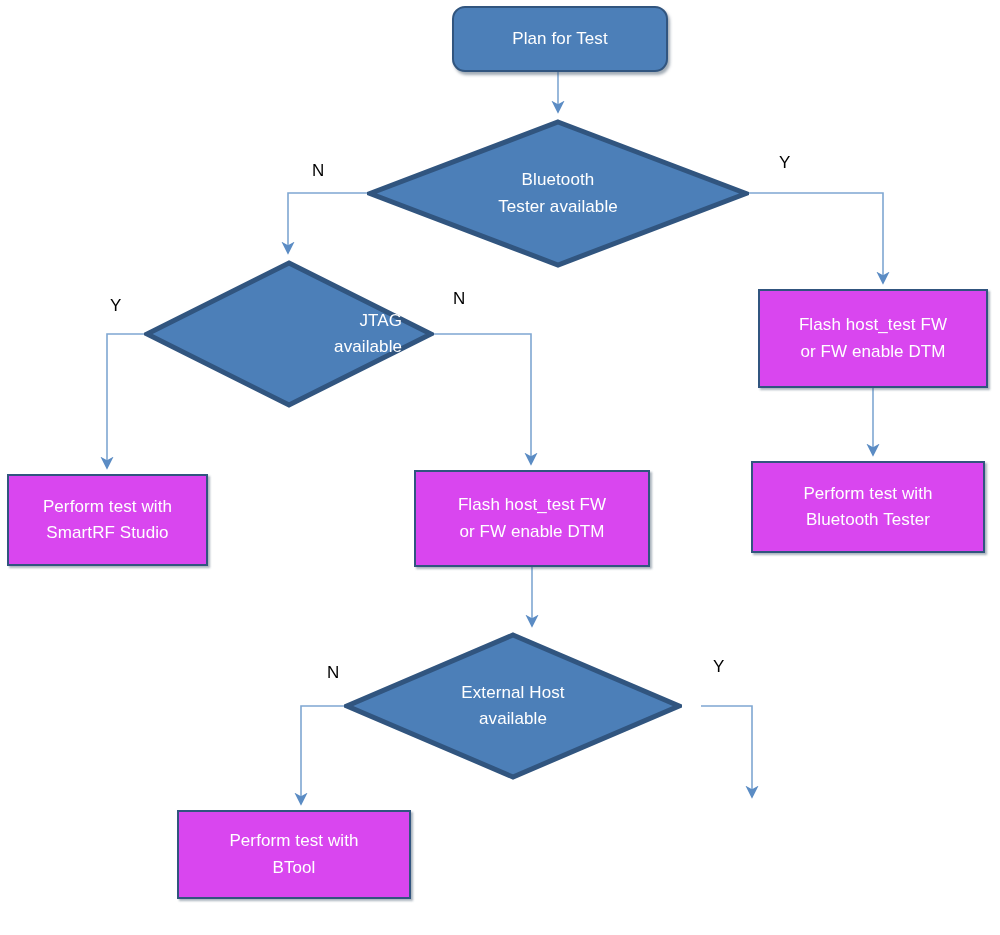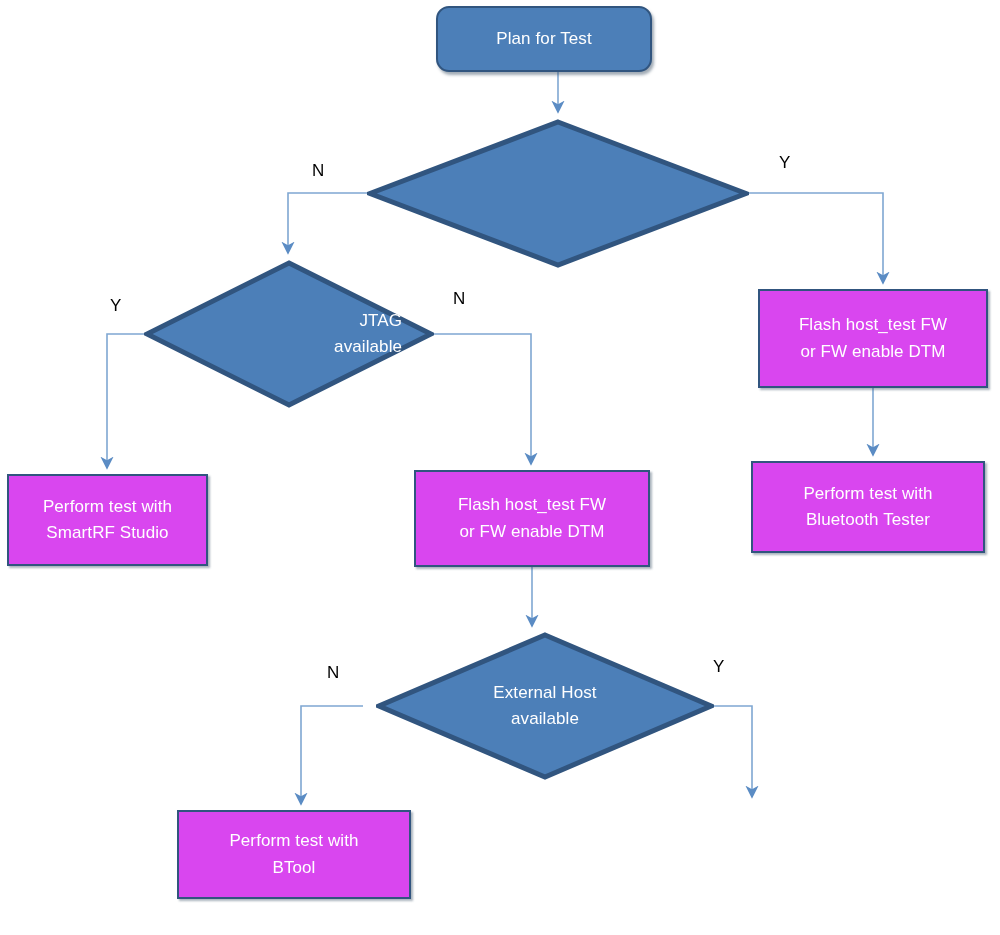--- a/index.html
+++ b/index.html
@@ -112,28 +112,30 @@
       <path d="M 434 334 L 531 334 L 531 464"></path>
 
       <path d="M 532 567 L 532 626"></path>
 
       <path d="M 363 706 L 301 706 L 301 804"></path>
 
       <path d="M 701 706 L 752 706 L 752 797"></path>
     </g>
   </svg>
 
-  <div class="node terminator" style="left:436px; top:6px; width:216px; height:66px;">
+  <div class="node terminator" style="left:452px; top:6px; width:216px; height:66px;">
     <span class="nlabel">Plan for Test</span>
   </div>
 
   <div class="node decision" style="left:367px; top:119px; width:382px; height:149px;">
     <svg class="diamond-bg" viewBox="0 0 382 149" preserveAspectRatio="none">
       <polygon points="191,3 379,74.5 191,146 3,74.5" fill="#4C7FB8" stroke="#31557F" stroke-width="5"></polygon>
     </svg>
+    <span class="dlabel" style="white-space:pre-line;">Bluetooth
+Tester available</span>
   </div>
 
   <div class="node decision" style="left:144px; top:260px; width:290px; height:148px;">
     <svg class="diamond-bg" viewBox="0 0 290 148" preserveAspectRatio="none">
       <polygon points="145,3 287,74 145,145 3,74" fill="#4C7FB8" stroke="#31557F" stroke-width="5"></polygon>
     </svg>
     <span class="dlabel" style="white-space:pre-line;text-align:right;">JTAG
 available</span>
   </div>
 
@@ -150,21 +152,21 @@
   <div class="node process" style="left:7px; top:474px; width:201px; height:92px;">
     <span class="nlabel">Perform test with
 SmartRF Studio</span>
   </div>
 
   <div class="node process" style="left:414px; top:470px; width:236px; height:97px;">
     <span class="nlabel">Flash host_test FW
 or FW enable DTM</span>
   </div>
 
-  <div class="node decision" style="left:376px; top:632px; width:338px; height:148px;">
+  <div class="node decision" style="left:344px; top:632px; width:338px; height:148px;">
     <svg class="diamond-bg" viewBox="0 0 338 148" preserveAspectRatio="none">
       <polygon points="169,3 335,74 169,145 3,74" fill="#4C7FB8" stroke="#31557F" stroke-width="5"></polygon>
     </svg>
     <span class="dlabel" style="white-space:pre-line;">External Host
 available</span>
   </div>
 
   <div class="node process" style="left:177px; top:810px; width:234px; height:89px;">
     <span class="nlabel">Perform test with
 BTool</span>

